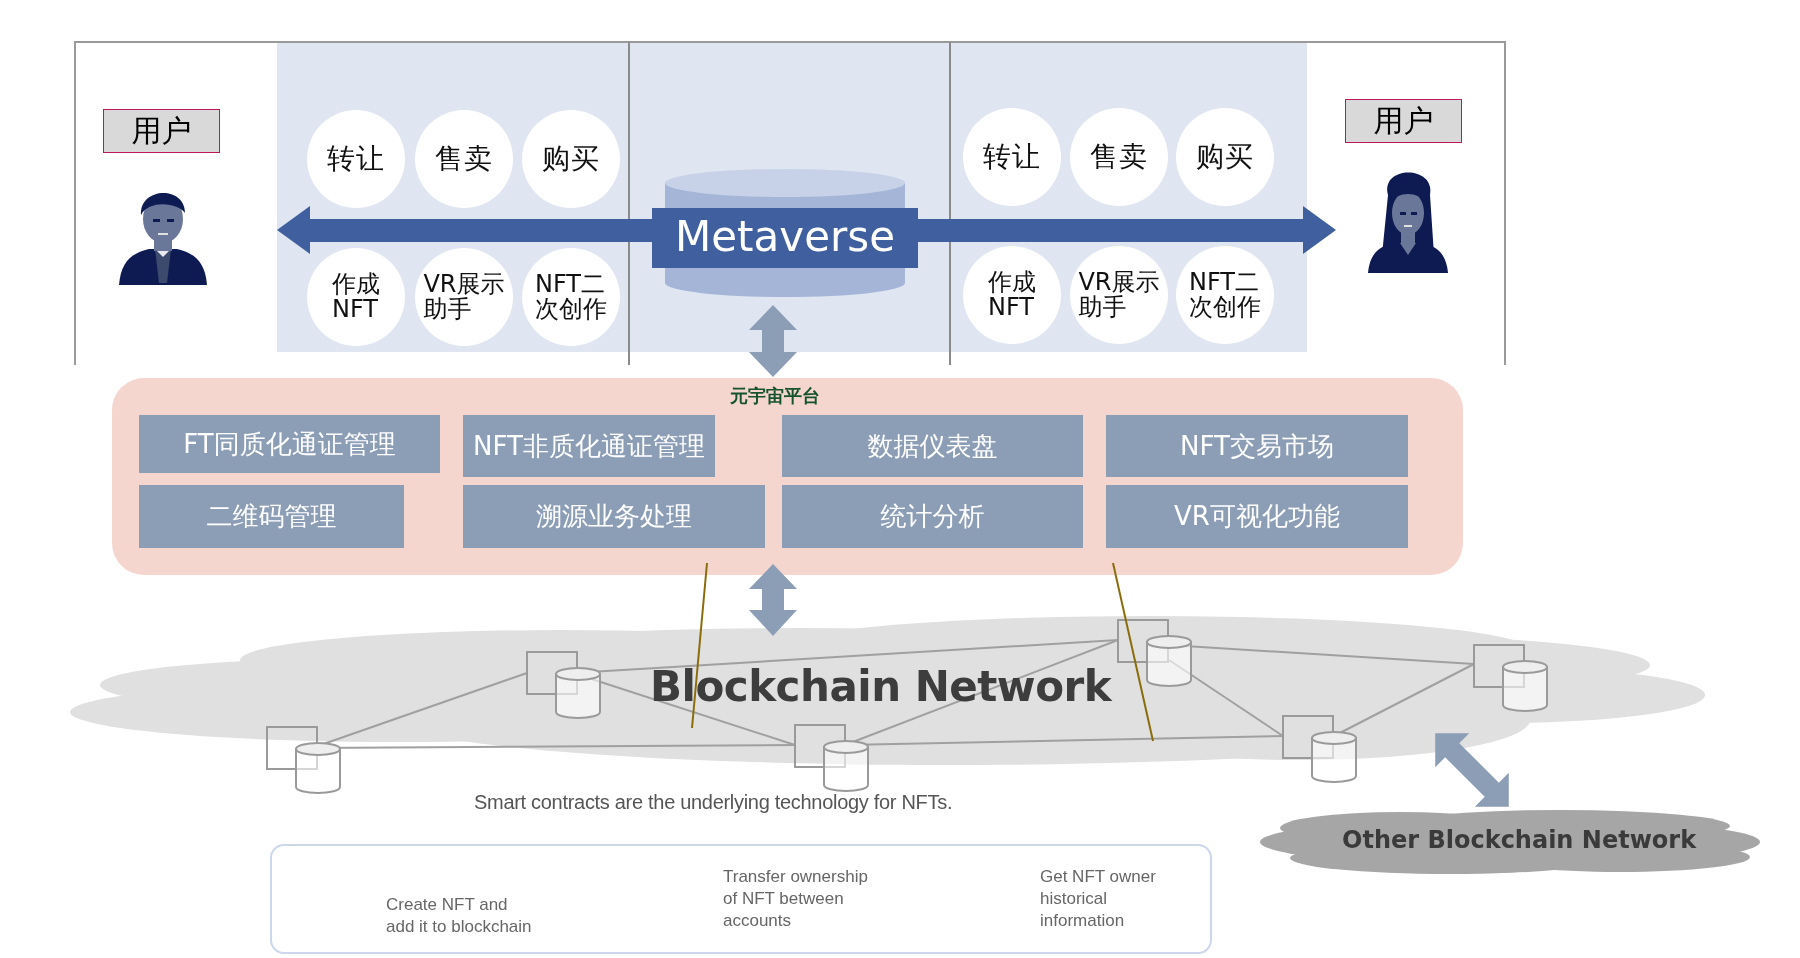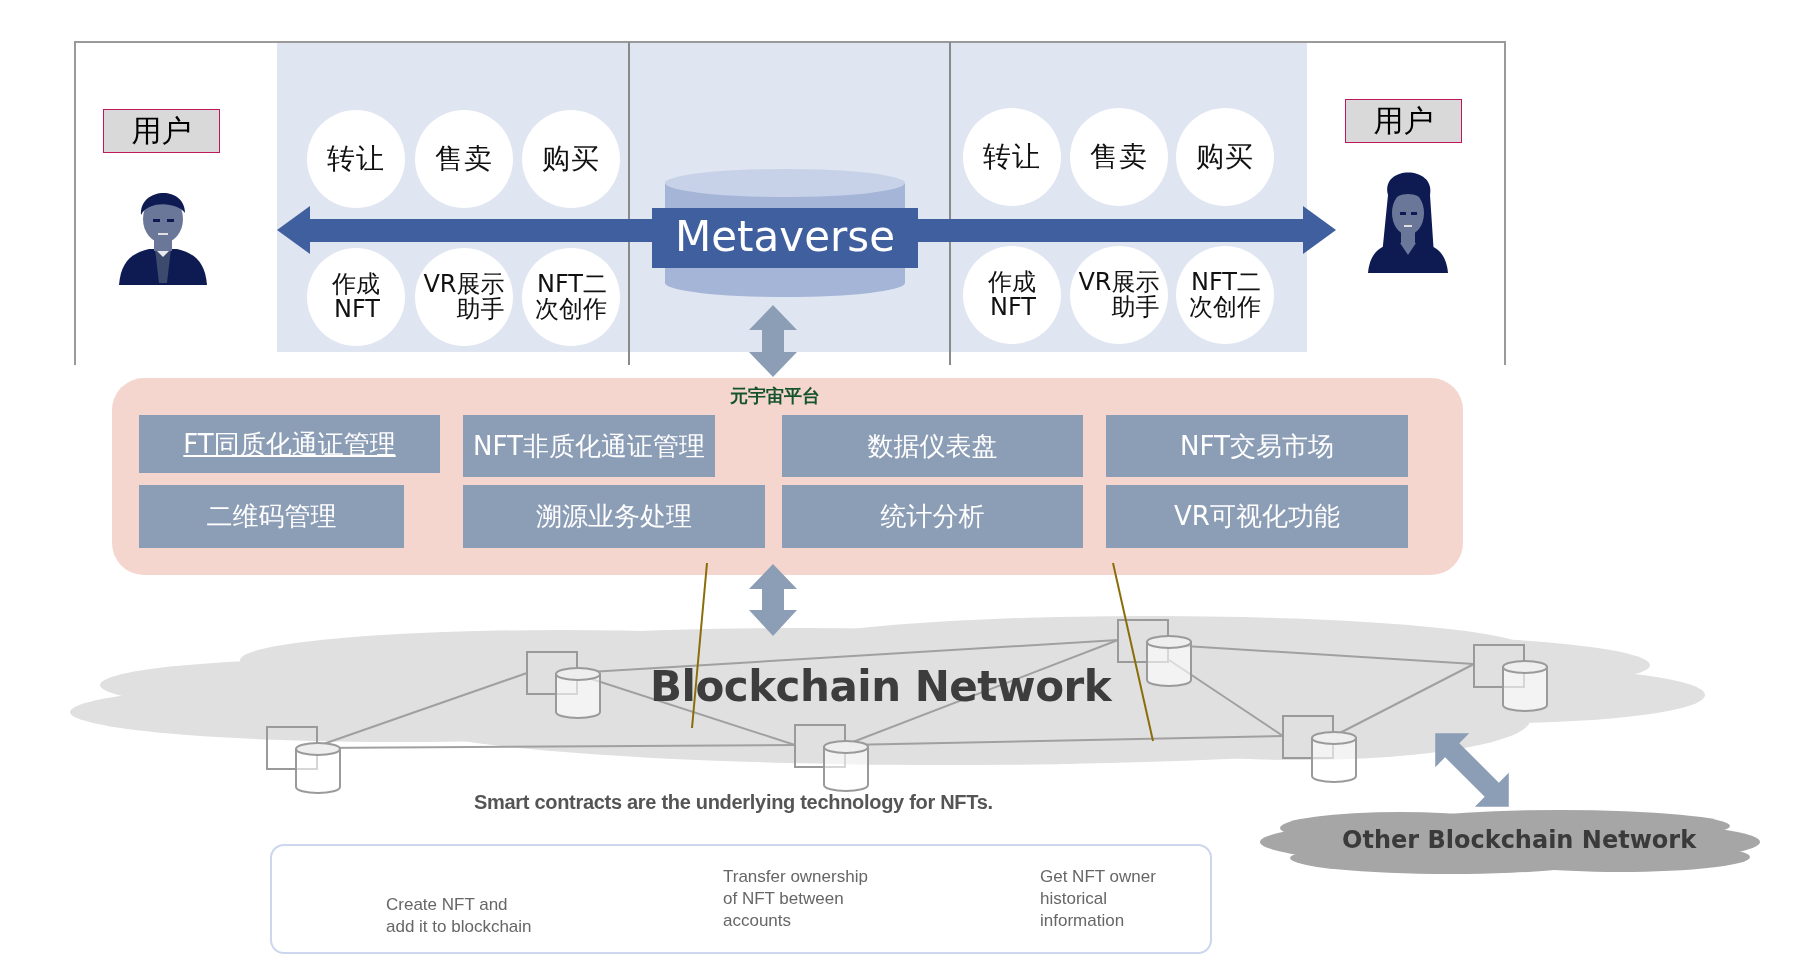--- a/index.html
+++ b/index.html
@@ -3,33 +3,33 @@
 <meta charset="utf-8">
 <style>
   html, body { margin:0; padding:0; background:#ffffff; }
   body { width:1800px; height:958px; position:relative; overflow:hidden;
          font-family:"DejaVu Sans","Liberation Sans",sans-serif; }
   svg { position:absolute; left:0; top:0; }
 
   .user-tag { position:absolute; background:#d9d9d9; border:1px solid #be185d;
               font-size:30px; color:#000; text-align:center; line-height:42px; height:42px; width:115px; }
   .bubble { position:absolute; width:98px; height:98px; border-radius:50%; background:#ffffff;
-            display:flex; align-items:center; justify-content:center; text-align:right;
+            display:flex; align-items:center; justify-content:center; text-align:left;
             color:#111; font-size:28px; line-height:28px; letter-spacing:1px; }
   .bubble.small { font-size:24px; line-height:25px; letter-spacing:0; }
 
   .meta-label { position:absolute; color:#ffffff; font-size:42px; text-align:center;
                 font-family:"DejaVu Sans","Liberation Sans",sans-serif; }
   .platform-title { position:absolute; font-size:18px; font-weight:bold; color:#14532d; text-align:center; }
   .module { position:absolute; background:#8c9db6; color:#ffffff; font-size:26px;
             display:flex; align-items:center; justify-content:center; }
 
   .bc-title { position:absolute; font-family:"DejaVu Sans","Liberation Sans",sans-serif;
               font-weight:bold; font-size:42px; color:#3d3d3d; letter-spacing:-0.5px; }
-  .caption { position:absolute; font-family:"Liberation Sans",sans-serif; font-weight:bold;
+  .caption { position:absolute; font-family:"Liberation Sans",sans-serif; font-weight:normal;
              font-size:20px; color:#555; letter-spacing:-0.3px; }
   .other-title { position:absolute; font-family:"DejaVu Sans","Liberation Sans",sans-serif;
                  font-weight:bold; font-size:24px; color:#3a3a3a; }
 
   .feature-panel { position:absolute; left:270px; top:844px; width:942px; height:110px;
                    border:2px solid #ccd6ec; border-radius:14px; background:#fff; box-sizing:border-box; }
   .feature-text { position:absolute; font-family:"Liberation Sans",sans-serif; font-size:17px;
                   color:#666; line-height:22px; }
 </style>
 </head>
@@ -227,21 +227,21 @@
   <div class="bubble small" style="left: 1070px; top: 246px; white-space: pre-line;">VR展示
 助手</div>
   <div class="bubble small" style="left: 1176px; top: 246px; white-space: pre-line;">NFT二
 次创作</div>
 </div>
 
 <div class="meta-label" style="left:652px;top:212px;width:266px;">Metaverse</div>
 
 <div class="platform-title" style="left:620px;top:384px;width:310px;">元宇宙平台</div>
 
-<div class="module" style="left:139px;top:415px;width:301px;height:58px;text-decoration:underline;">FT同质化通证管理</div>
+<div class="module" style="left:139px;top:415px;width:301px;height:58px;">FT同质化通证管理</div>
 <div class="module" style="left:463px;top:415px;width:252px;height:62px;">NFT非质化通证管理</div>
 <div class="module" style="left:782px;top:415px;width:301px;height:62px;">数据仪表盘</div>
 <div class="module" style="left:1106px;top:415px;width:302px;height:62px;">NFT交易市场</div>
 <div class="module" style="left:139px;top:485px;width:265px;height:63px;">二维码管理</div>
 <div class="module" style="left:463px;top:485px;width:302px;height:63px;">溯源业务处理</div>
 <div class="module" style="left:782px;top:485px;width:301px;height:63px;">统计分析</div>
 <div class="module" style="left:1106px;top:485px;width:302px;height:63px;">VR可视化功能</div>
 
 <div class="bc-title" style="left:650px;top:662px;">Blockchain Network</div>
 <div class="caption" style="left:474px;top:791px;">Smart contracts are the underlying technology for NFTs.</div>

